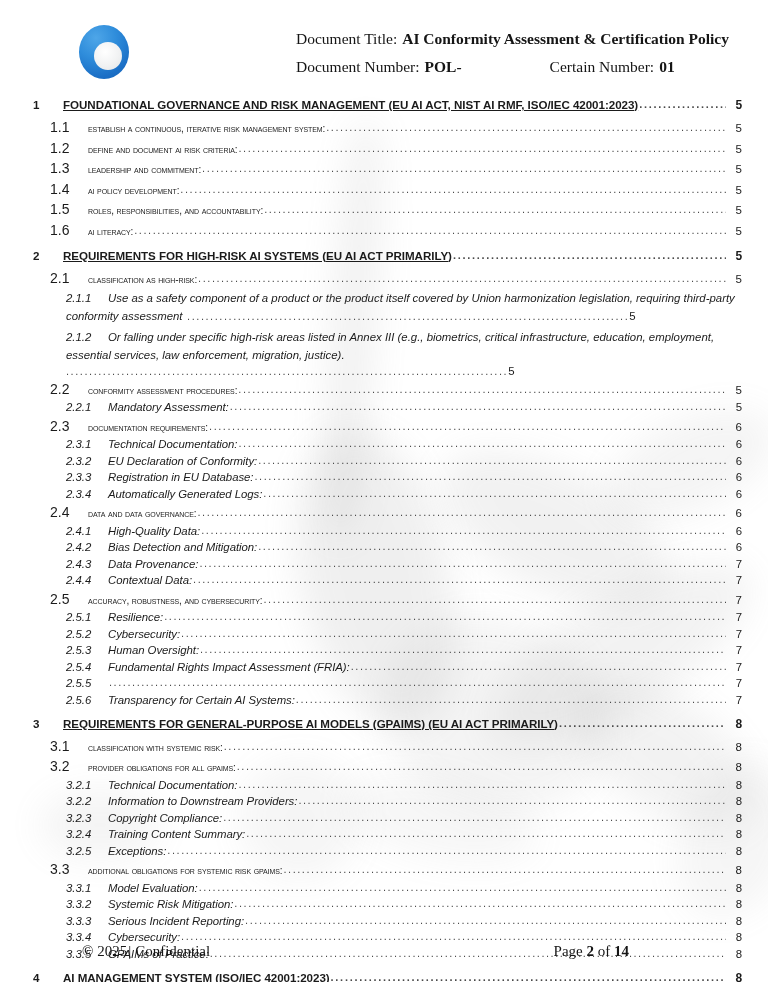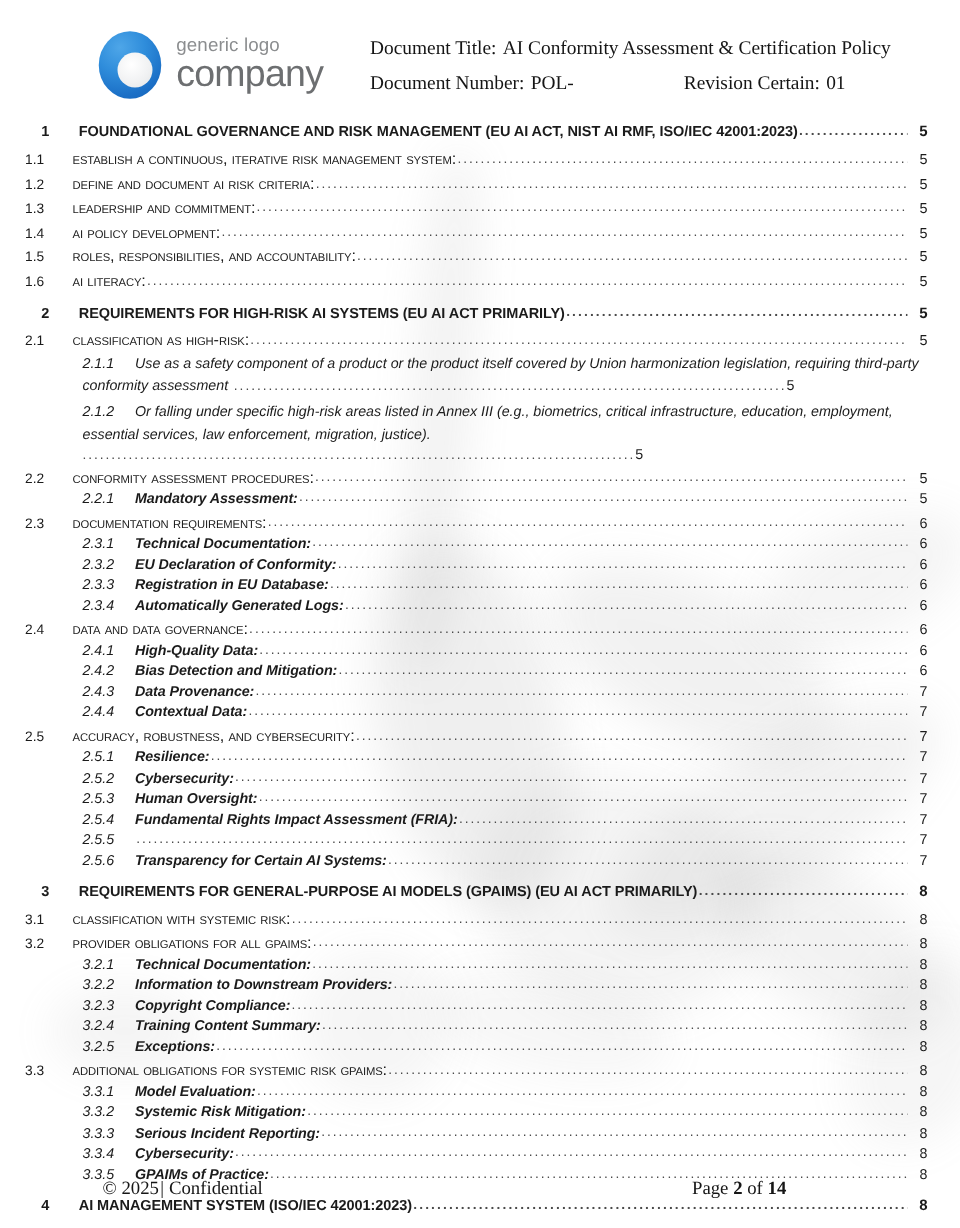--- a/index.html
+++ b/index.html
@@ -100,21 +100,21 @@
   .doc-meta {
     font-family: "Liberation Serif", serif;
     font-size: 15.5px;
     color: #151515;
     margin-left: 14px;
     padding-top: 2px;
   }
   .doc-meta .meta-row { display: flex; align-items: flex-start; margin-bottom: 10px; }
   .doc-meta .meta-row:last-child { margin-bottom: 0; }
   .doc-meta .lbl { font-weight: 400; }
-  .doc-meta .val { font-weight: 400; margin-left: 5px; }
+  .doc-meta .val { font-weight: 700; margin-left: 5px; }
   .meta-gap { display:inline-block; width: 88px; }
 
   
   .toc {
     margin-top: 12px;
     padding: 0 26px 0 20px;
   }
   .toc-row {
     display: flex;
     align-items: baseline;
@@ -151,45 +151,45 @@
 
   
   .lvl1 {
     font-size: 11.6px;
     font-weight: 700;
     letter-spacing: -.05px;
     margin-top: 11px;
     margin-bottom: 7px;
   }
   .lvl1 .num { width: 30px; margin-left: 13px; }
-  .lvl1 .label { margin-left: 0px; }
+  .lvl1 .label { margin-left: 0px; text-decoration: underline; }
   .lvl1 .pg { font-weight: 700; font-size: 12px; }
   .lvl1 .leader { letter-spacing: 1.7px; }
 
   
   .lvl2 {
     font-size: 12px;
     margin-bottom: 4.5px;
   }
-  .lvl2 .num { width: 38px; font-size: 11px; }
+  .lvl2 .num { width: 38px; margin-left: 30px; font-size: 14px; }
   .lvl2 .label {
     font-variant: small-caps;
     text-transform: lowercase;
     letter-spacing: -.1px;
-    font-size: 13px;
+    font-size: 10px;
   }
   .lvl2 .pg { font-size: 11.5px; }
 
   
   .lvl3 {
     font-size: 11.4px;
     margin-bottom: 4.5px;
   }
   .lvl3 .num { width: 42px; margin-left: 46px; font-style: italic; }
-  .lvl3 .label { font-weight: 700; font-style: italic; letter-spacing: -.05px; text-align: right; }
+  .lvl3 .label { font-weight: 400; font-style: italic; letter-spacing: -.05px; text-align: right; }
   .lvl3 .pg { font-size: 11.4px; }
 
   
   .lvl3w {
     font-size: 11.4px;
     margin-bottom: 4px;
     display: block;
     position: relative;
     padding-left: 46px;
   }
@@ -252,36 +252,32 @@
 
 <div class="page">
 
   <div class="doc-header">
 
     <div class="logo-block">
       <div class="logo-mark">
         <div class="outer"></div>
         <div class="inner"></div>
       </div>
-      <div class="logo-words">
-        <span class="logo-top">generic logo</span>
-        <span class="logo-bottom">company</span>
-      </div>
     </div>
 
     <div class="doc-meta">
       <div class="meta-row">
         <span class="lbl">Document Title:</span>
         <span class="val">AI Conformity Assessment &amp; Certification Policy</span>
       </div>
       <div class="meta-row">
         <span class="lbl">Document Number:</span>
         <span class="val">POL-</span>
         <span class="meta-gap"></span>
-        <span class="lbl">Revision Certain:</span>
+        <span class="lbl">Certain Number:</span>
         <span class="val">01</span>
       </div>
     </div>
 
   </div>
 
   <div class="toc" id="toc-list">
       <div class="toc-row lvl1">
         <span class="num">1</span>
         <span class="txt-wrap">

